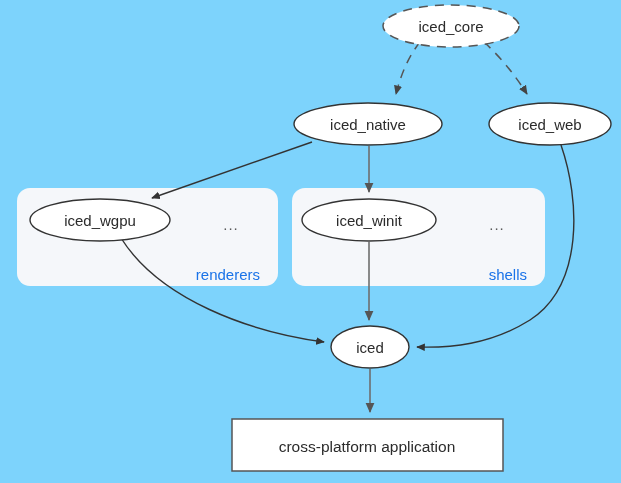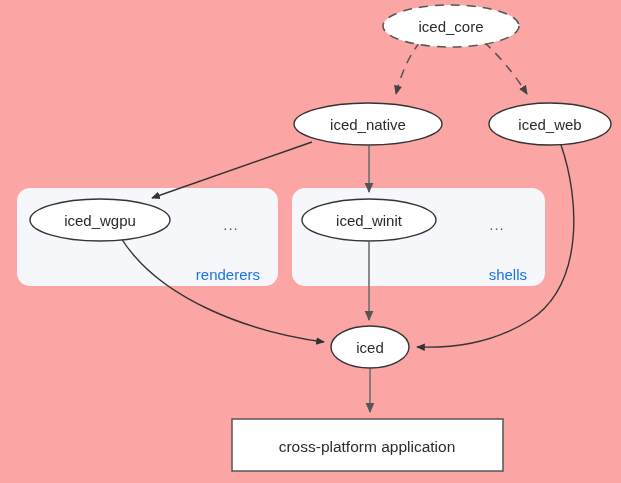--- a/index.html
+++ b/index.html
@@ -7,21 +7,21 @@
     padding: 0;
     background: #ffffff;
   }
   body {
     font-family: "Liberation Sans", sans-serif;
   }
   #diagram-canvas {
     position: relative;
     width: 621px;
     height: 483px;
-    background: #fca5a5;
+    background: #7dd3fc;
     overflow: hidden;
   }
   #diagram-svg {
     position: absolute;
     left: 0;
     top: 0;
     width: 621px;
     height: 483px;
   }
   .node-label {

